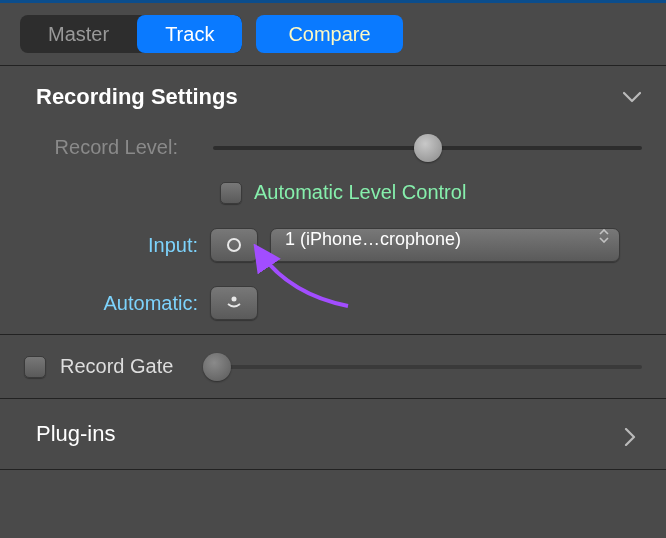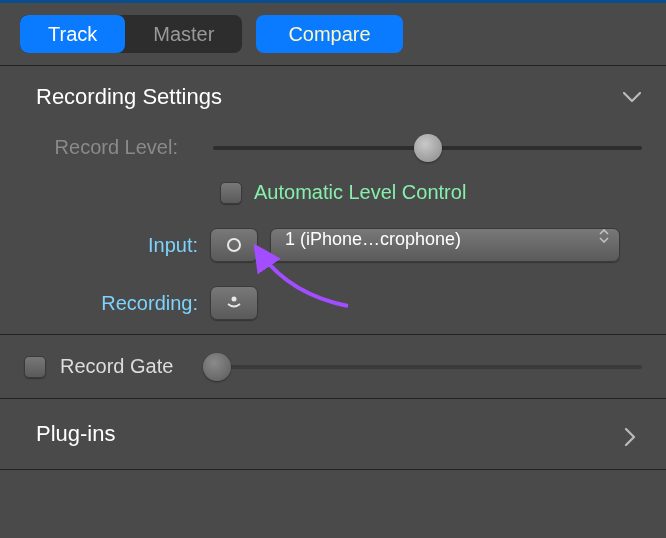--- a/index.html
+++ b/index.html
@@ -67,21 +67,21 @@
     .panel {
       padding: 0;
     }
     .section-header {
       display: flex;
       align-items: center;
       justify-content: space-between;
       padding: 18px 24px 18px 36px;
       font-size: 22px;
       color: #fff;
-      font-weight: 400;
+      font-weight: 700;
     }
     .chevron {
       width: 20px;
       height: 20px;
       display: flex;
       align-items: center;
       justify-content: center;
     }
     .row {
       display: flex;
@@ -244,22 +244,22 @@
       pointer-events: none;
     }
   </style>
 </head>
 <body>
 
 <div class="top-border"></div>
 
 <div class="tab-bar">
   <div class="tab-group">
+    <div class="tab">Master</div>
     <div class="tab active">Track</div>
-    <div class="tab">Master</div>
   </div>
   <div class="tab-spacer"></div>
   <div class="compare-btn">Compare</div>
 </div>
 
 <div class="section-divider"></div>
 
 <div class="panel">
   <div class="section-header">
     <span>Recording Settings</span>
@@ -302,21 +302,21 @@
       <defs>
         <marker id="arrowhead" markerWidth="7" markerHeight="7" refX="5" refY="3.5" orient="auto">
           <polygon points="0 0, 7 3.5, 0 7" fill="#a24dff"></polygon>
         </marker>
       </defs>
       <path d="M 100 62 Q 40 50 10 6" stroke="#a24dff" stroke-width="4" fill="none" marker-end="url(#arrowhead)"></path>
     </svg>
   </div>
 
   <div class="monitoring-row">
-    <div class="input-label">Recording:</div>
+    <div class="input-label">Automatic:</div>
     <div class="monitoring-btn">
       <svg width="20" height="16" viewBox="0 0 20 16">
         <circle cx="10" cy="4" r="2.5" fill="#e8e8e8"></circle>
         <path d="M 4 9 Q 10 14 16 9" stroke="#e8e8e8" stroke-width="1.8" fill="none"></path>
       </svg>
     </div>
   </div>
 </div>
 
 <div class="section-divider"></div>

